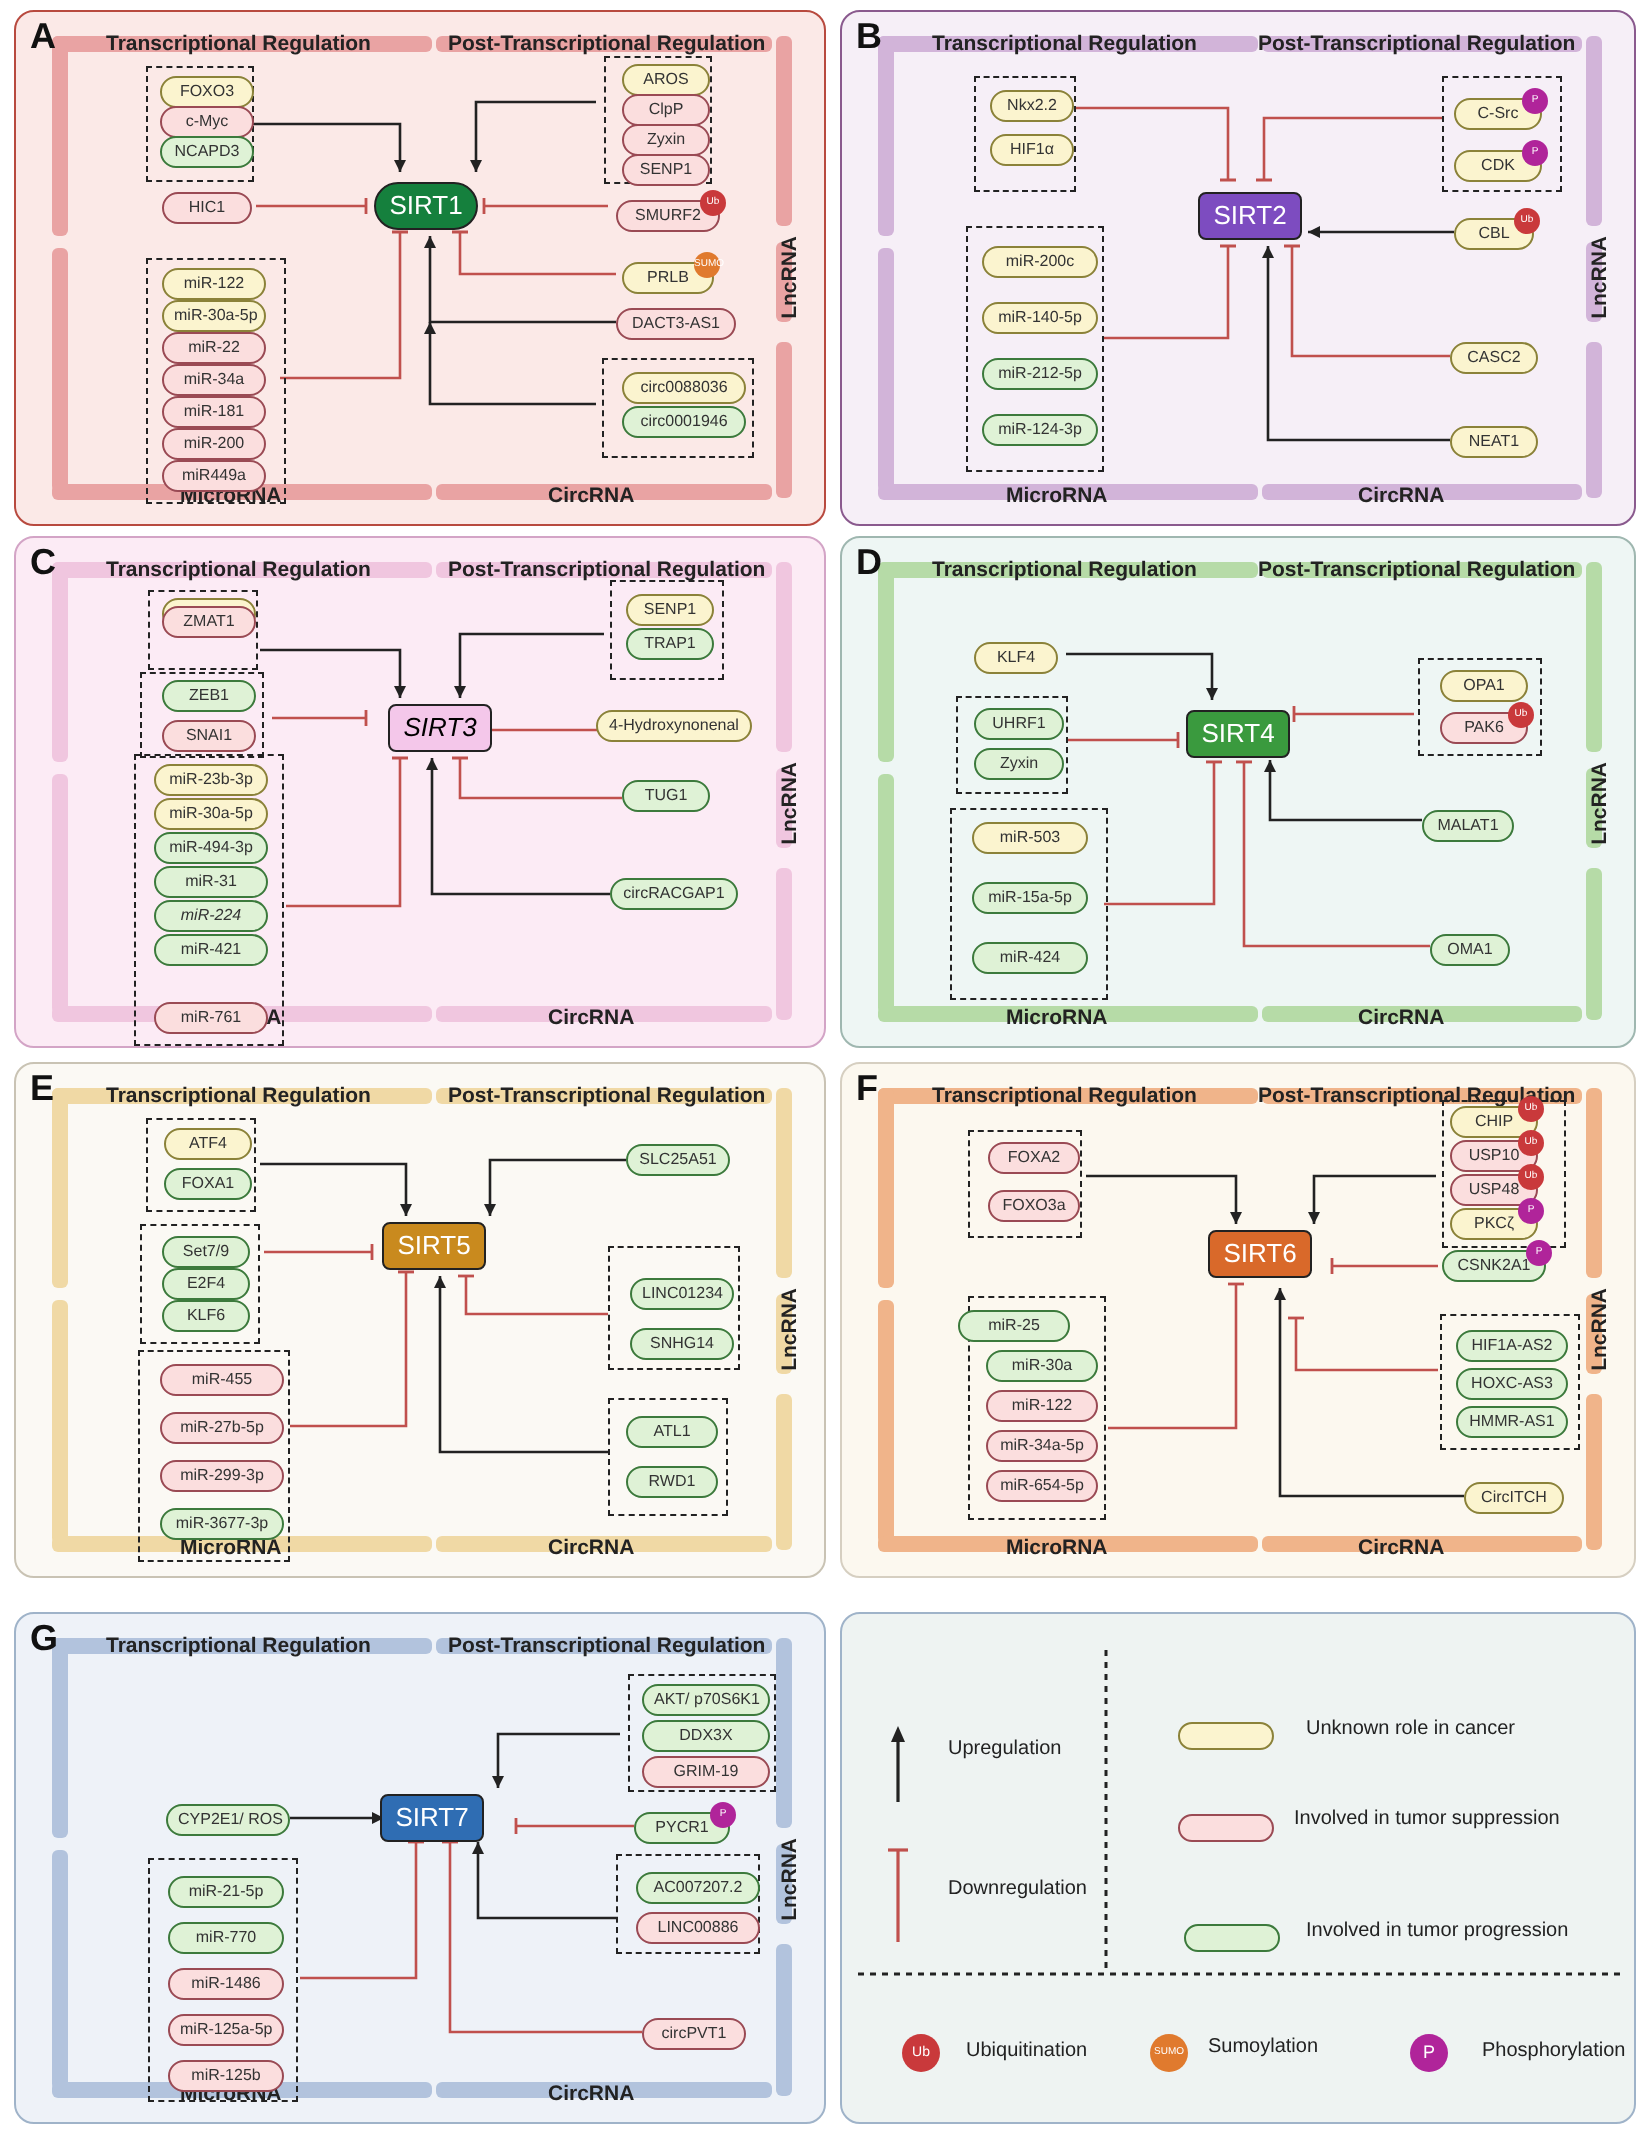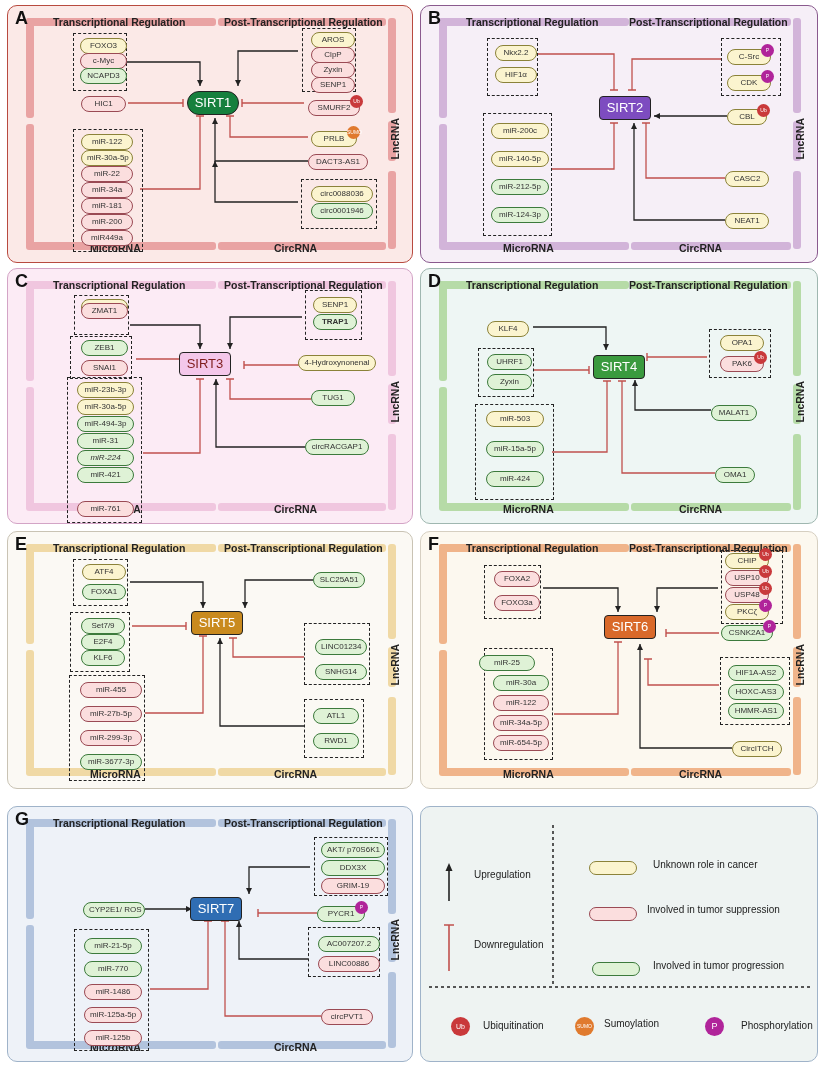--- a/index.html
+++ b/index.html
@@ -179,25 +179,25 @@
       <span class="pill u" style="left: 69px; top: 113px; width: 45px;">miR-23b-3p</span>
       <span class="pill u" style="left: 69px; top: 130px; width: 45px;">miR-30a-5p</span>
       <span class="pill p" style="left: 69px; top: 147px; width: 45px;">miR-494-3p</span>
       <span class="pill p" style="left: 69px; top: 164px; width: 45px;">miR-31</span>
       <span class="pill p" style="left: 69px; top: 181px; width: 45px; font-style: italic;">miR-224</span>
       <span class="pill p" style="left: 69px; top: 198px; width: 45px;">miR-421</span>
       <span class="pill s" style="left: 69px; top: 215px; width: 45px; margin-top: 45px;">miR-708-5p</span>
       <span class="pill s" style="left: 69px; top: 232px; width: 45px;">miR-761</span>
       <div class="box" style="left: 297px; top: 21px; width: 55px; height: 48px;"></div>
       <span class="pill u" style="left: 305px; top: 28px; width: 32px;">SENP1</span>
-      <span class="pill p" style="left: 305px; top: 45px; width: 32px; font-weight: bold;">TRAP1</span>
+      <span class="pill p" style="left: 305px; top: 45px; width: 32px;">TRAP1</span>
       <span class="pill u" style="left: 290px; top: 86px; width: 66px;">4-Hydroxynonenal</span>
       <span class="pill p" style="left: 303px; top: 121px; width: 32px;">TUG1</span>
       <span class="pill p" style="left: 297px; top: 170px; width: 52px;">circRACGAP1</span>
-      <div class="sirt" style="left: 171px; top: 83px; background: rgb(244, 199, 234); color: #7f1d1d;">SIRT3</div>
+      <div class="sirt" style="left: 186px; top: 83px; background: rgb(244, 199, 234); color: #000000; font-style: italic;">SIRT3</div>
     </div>
     <div class="panel" style="left: 420px; top: 268px; width: 398px; height: 256px; background: rgb(238, 246, 244); border-color: rgb(159, 183, 176);">
       <svg class="p" width="398" height="256">
         <rect x="18" y="12" width="190" height="8" rx="3" fill="#b6dba7"></rect>
         <rect x="210" y="12" width="160" height="8" rx="3" fill="#b6dba7"></rect>
         <rect x="18" y="12" width="8" height="100" rx="3" fill="#b6dba7"></rect>
         <rect x="18" y="118" width="8" height="120" rx="3" fill="#b6dba7"></rect>
         <rect x="18" y="234" width="190" height="8" rx="3" fill="#b6dba7"></rect>
         <rect x="210" y="234" width="160" height="8" rx="3" fill="#b6dba7"></rect>
         <rect x="372" y="12" width="8" height="95" rx="3" fill="#b6dba7"></rect>

